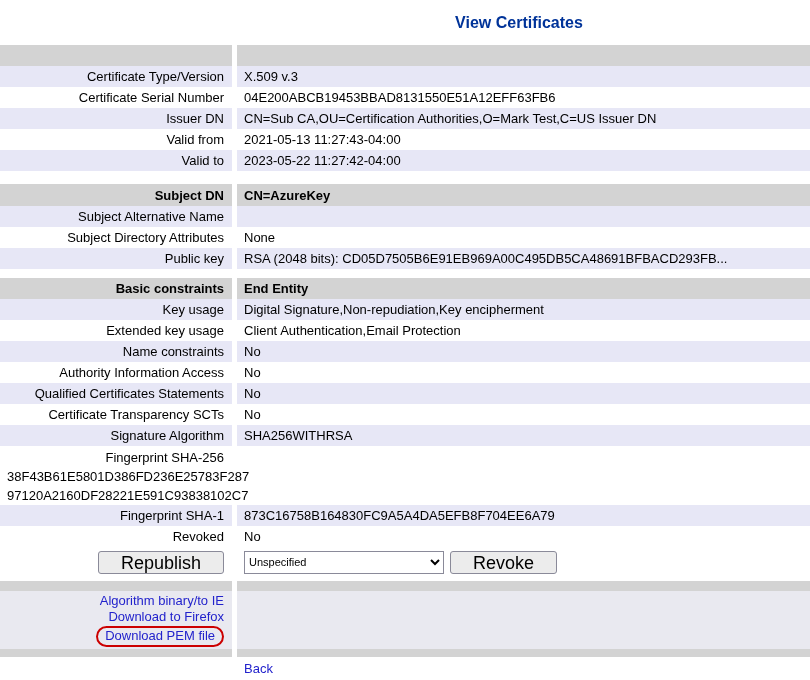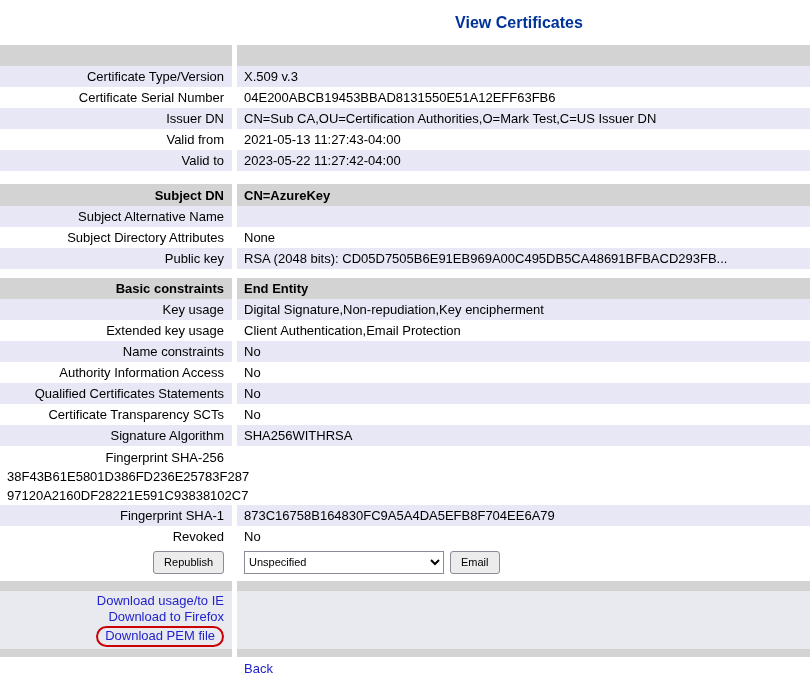--- a/index.html
+++ b/index.html
@@ -36,22 +36,22 @@
   .band8 { min-height: 8px; }
   .spacer13 { height: 13px; }
   .spacer9 { height: 9px; }
   .spacer4 { height: 4px; }
   .fp { min-height: 38px; flex-direction: column; }
   .fp .cl { align-items: flex-start; padding-top: 4px; }
   .fp .cr { flex-direction: column; align-items: flex-start; justify-content: center; gap: 4px; }
   .actions-row { min-height: 30px; }
   .actions-row .cr { gap: 6px; }
   button {
-    font-family: inherit; font-size: 11px;
-    height: 23px; padding: 1px 10px;
+    font-family: inherit; font-size: 18px;
+    height: 23px; padding: 1px 22px;
     background: #ececec; color: #000;
     border: 1px solid #8a8a99; border-radius: 3px;
   }
   select {
     font-family: inherit; font-size: 11px;
     height: 23px; width: 200px;
     background: #fff; color: #000;
     border: 1px solid #8a8a99;
   }
   a { color: var(--link-blue, #2222CC); text-decoration: none; cursor: pointer; }
@@ -176,34 +176,34 @@
   </div>
 
   <div class="row wht actions-row">
     <div class="cl">
       <button type="button">Republish</button>
     </div>
     <div class="cr">
       <select>
         <option>Unspecified</option>
       </select>
-      <button type="button">Email</button>
+      <button type="button">Revoke</button>
     </div>
   </div>
 
   <div class="spacer4"></div>
 
   <div class="row band band10">
     <div class="cl"></div>
     <div class="cr"></div>
   </div>
 
   <div class="row dl">
     <div class="cl">
-      <a>Download usage/to IE</a>
+      <a>Algorithm binary/to IE</a>
       <a>Download to Firefox</a>
       <span class="pem-oval">
         <a>Download PEM file</a>
       </span>
     </div>
     <div class="cr"></div>
   </div>
 
   <div class="row band band8">
     <div class="cl"></div>

